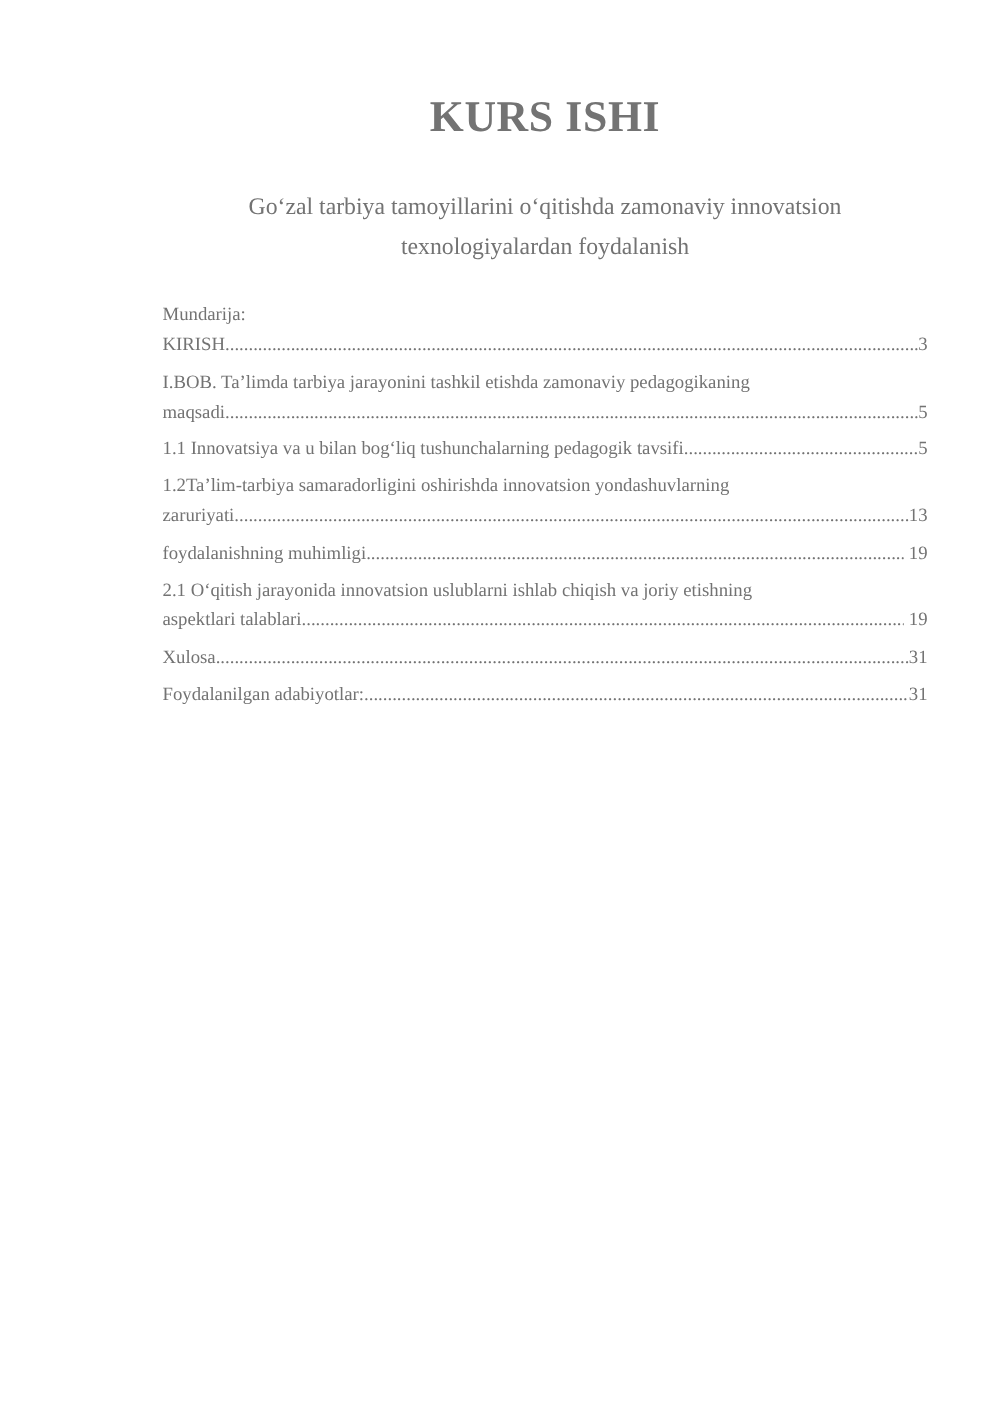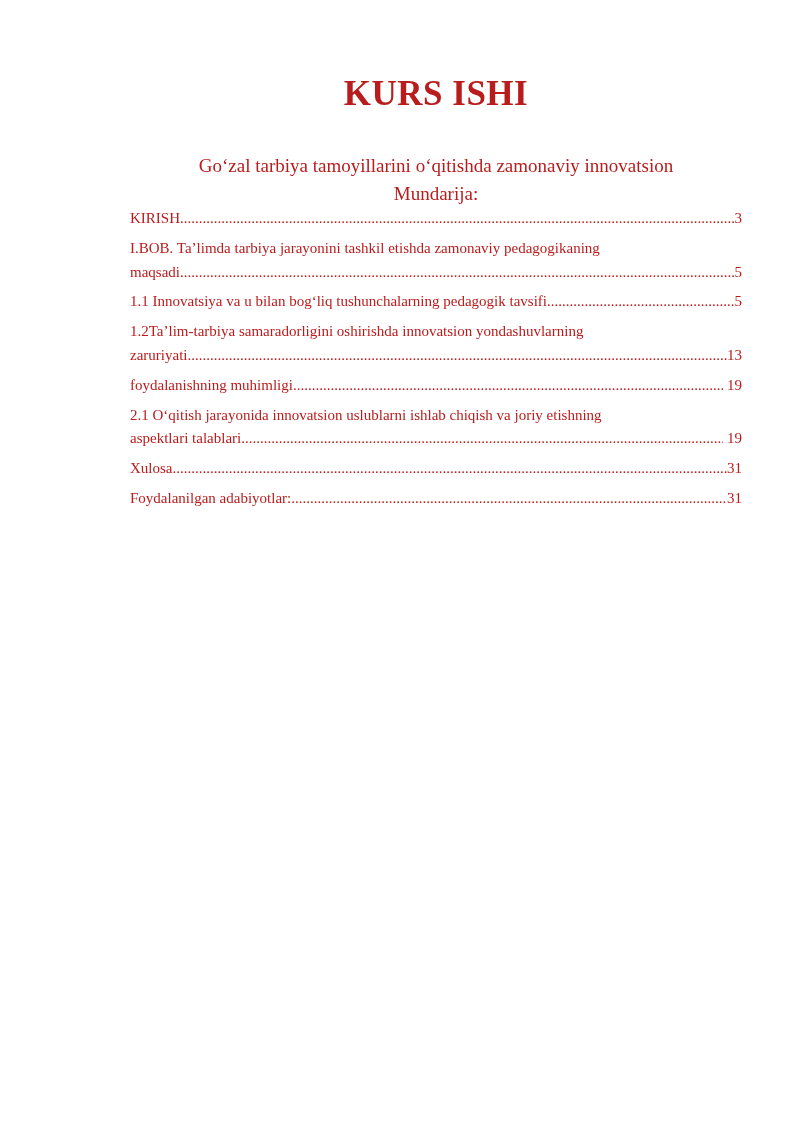--- a/index.html
+++ b/index.html
@@ -6,21 +6,21 @@
     margin: 0;
     padding: 0;
     background: #ffffff;
   }
   .page {
     position: relative;
     width: 800px;
     height: 1131px;
     background: #ffffff;
     font-family: "Liberation Serif", "DejaVu Serif", serif;
-    color: #b91c1c;
+    color: #737373;
     overflow: hidden;
   }
   .content {
     padding: 74px 58px 0 130px; 
   }
   .doc-title {
     margin: 0;
     font-size: 35px;
     line-height: 40px;
     font-weight: 700;
@@ -29,24 +29,25 @@
   }
   .doc-subtitle {
     margin: 36px 0 0 0;
     font-size: 19px;
     line-height: 32px;
     font-weight: 400;
     text-align: center;
   }
   .doc-subtitle span { display: block; }
   .toc-heading {
-    font-size: 19px;
+    margin-top: 26px;
+    font-size: 15px;
     line-height: 24px;
     font-weight: 400;
-    text-align: center;
+    text-align: left;
   }
   .toc {
     margin-top: 1px;
     font-size: 15px;
     line-height: 23.8px;
   }
   .toc-entry { margin-bottom: 6px; }
   .toc-line { white-space: nowrap; }
   .toc-lastline {
     display: flex;
@@ -72,20 +73,21 @@
 </head>
 <body>
 
 <div class="page">
   <div class="content">
 
     <h1 class="doc-title">KURS ISHI</h1>
 
     <h2 class="doc-subtitle">
       <span>Go‘zal tarbiya tamoyillarini o‘qitishda zamonaviy innovatsion</span>
+      <span>texnologiyalardan foydalanish</span>
     </h2>
 
     <div class="toc-heading">Mundarija:</div>
 
     <div class="toc" id="toc">
   <div class="toc-entry">
     <div class="toc-lastline">
       <span class="toc-text">KIRISH</span>
       <span class="toc-dots"></span>
       <span class="toc-page">3</span>

